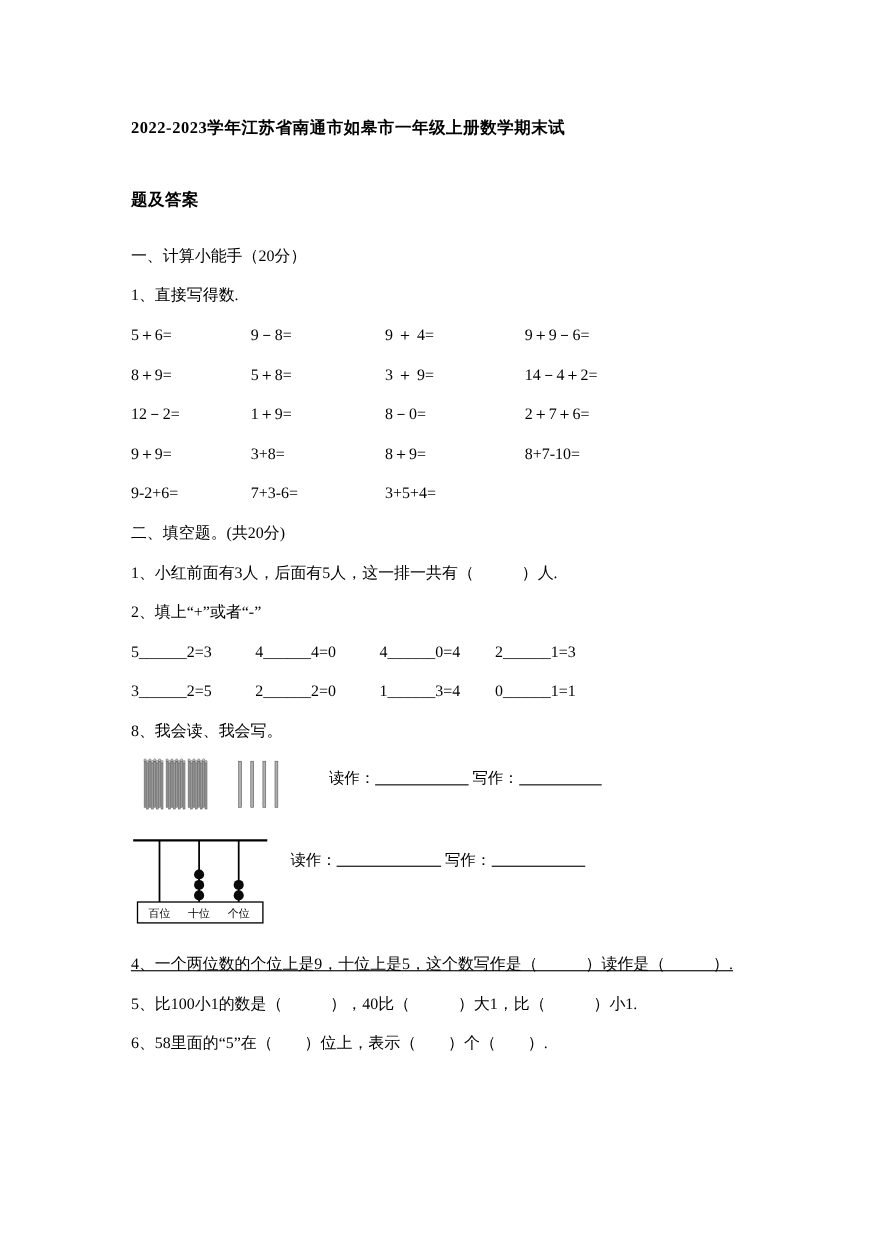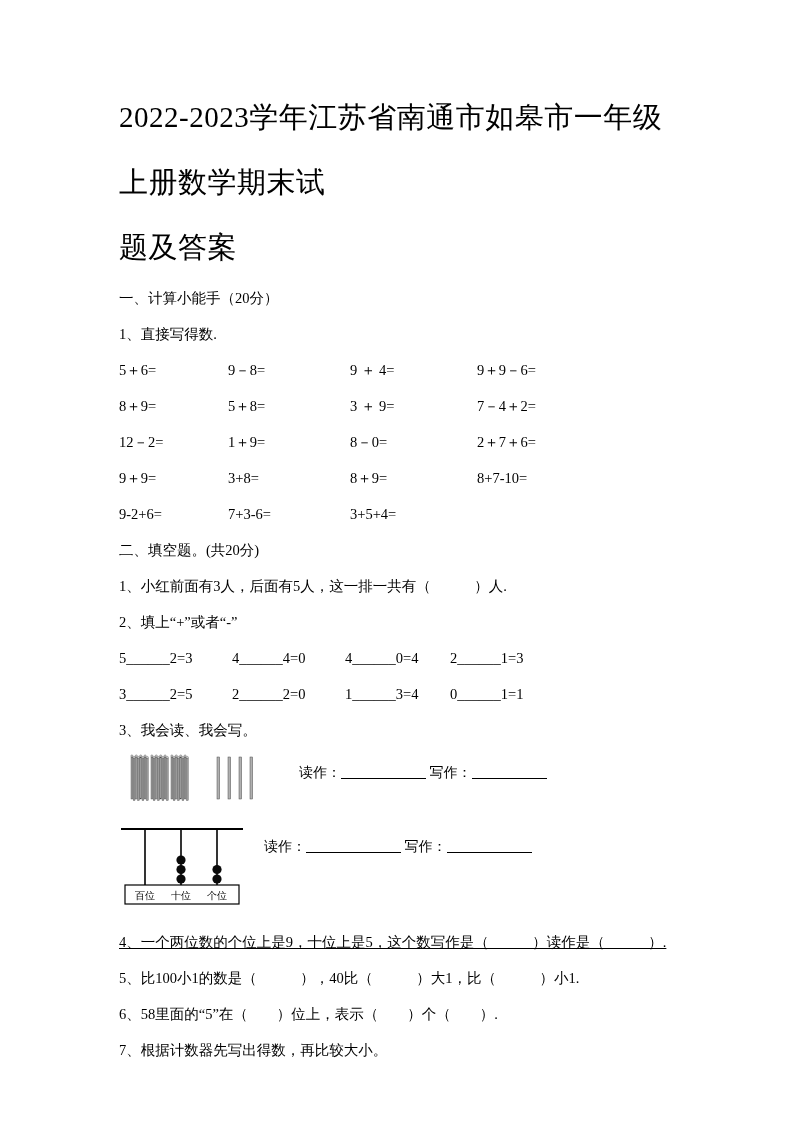--- a/index.html
+++ b/index.html
@@ -2,21 +2,21 @@
 <html><head>
 <meta charset="utf-8">
 <style>
   * { margin:0; padding:0; box-sizing:border-box; }
   html,body { background:#e8e8e8; }
   .page {
     width:793px; height:1122px; margin:0 auto; background:#ffffff;
     font-family:"Liberation Serif","DejaVu Serif",serif; color:#000;
     padding:85px 119px 0 119px; position:relative; overflow:hidden;
   }
-  .title { font-size:29px; font-weight:normal; line-height:65px; letter-spacing:0.5px; }
+  .title { font-size:15px; font-weight:bold; line-height:65px; letter-spacing:0.5px; }
   .line  { font-size:14.5px; line-height:36px; white-space:nowrap; }
   .grid  { display:grid; font-size:14.5px; line-height:36px; }
   .problems { grid-template-columns:109px 122px 127px 1fr; }
   .fills    { grid-template-columns:113px 113px 105px 1fr; }
   .figure-row { display:flex; align-items:flex-start; }
   .caption { font-size:14px; white-space:nowrap; }
   .blank { display:inline-block; border-bottom:1px solid #000; height:14px; vertical-align:-2px; }
   .blank.w75 { width:75px; } .blank.w85 { width:85px; } .blank.w95 { width:95px; }
   .sticks-wrap { width:150px; margin-left:8px; }
   .abacus-wrap { width:125px; margin-left:2px; }
@@ -40,21 +40,21 @@
   <p class="line">1、直接写得数.</p>
 
   <div class="grid problems">
     <span>5＋6=</span>
     <span>9－8=</span>
     <span>9 ＋ 4=</span>
     <span>9＋9－6=</span>
     <span>8＋9=</span>
     <span>5＋8=</span>
     <span>3 ＋ 9=</span>
-    <span>7－4＋2=</span>
+    <span>14－4＋2=</span>
     <span>12－2=</span>
     <span>1＋9=</span>
     <span>8－0=</span>
     <span>2＋7＋6=</span>
     <span>9＋9=</span>
     <span>3+8=</span>
     <span>8＋9=</span>
     <span>8+7-10=</span>
     <span>9-2+6=</span>
     <span>7+3-6=</span>
@@ -69,21 +69,21 @@
     <span>5______2=3</span>
     <span>4______4=0</span>
     <span>4______0=4</span>
     <span>2______1=3</span>
     <span>3______2=5</span>
     <span>2______2=0</span>
     <span>1______3=4</span>
     <span>0______1=1</span>
   </div>
 
-  <p class="line">3、我会读、我会写。</p>
+  <p class="line">8、我会读、我会写。</p>
 
   <div class="figure-row">
     <div class="sticks-wrap">
       <svg width="140" height="56" viewBox="0 0 140 56">
           <rect x="4" y="9" width="1.8" height="42" fill="#9a9a9a" stroke="#4d4d4d" stroke-width="0.4"></rect>
           <circle cx="4.9" cy="8" r="1.1" fill="#cfcfcf" stroke="#444" stroke-width="0.4"></circle>
           <rect x="6.2" y="10.5" width="1.8" height="42" fill="#9a9a9a" stroke="#4d4d4d" stroke-width="0.4"></rect>
           <circle cx="7.1000000000000005" cy="9.5" r="1.1" fill="#cfcfcf" stroke="#444" stroke-width="0.4"></circle>
           <rect x="8.4" y="9" width="1.8" height="42" fill="#9a9a9a" stroke="#4d4d4d" stroke-width="0.4"></rect>
           <circle cx="9.3" cy="8" r="1.1" fill="#cfcfcf" stroke="#444" stroke-width="0.4"></circle>
@@ -161,15 +161,14 @@
     </div>
     <div class="caption abacus-cap">
       <span>读作：</span><span class="blank w95"></span>
       <span>写作：</span><span class="blank w85"></span>
     </div>
   </div>
 
   <p class="line mt-q4">4、一个两位数的个位上是9，十位上是5，这个数写作是（　　　）读作是（　　　）.</p>
   <p class="line">5、比100小1的数是（　　　），40比（　　　）大1，比（　　　）小1.</p>
   <p class="line">6、58里面的“5”在（　　）位上，表示（　　）个（　　）.</p>
-  <p class="line">7、根据计数器先写出得数，再比较大小。</p>
 
 </div>
 
 </body></html>

